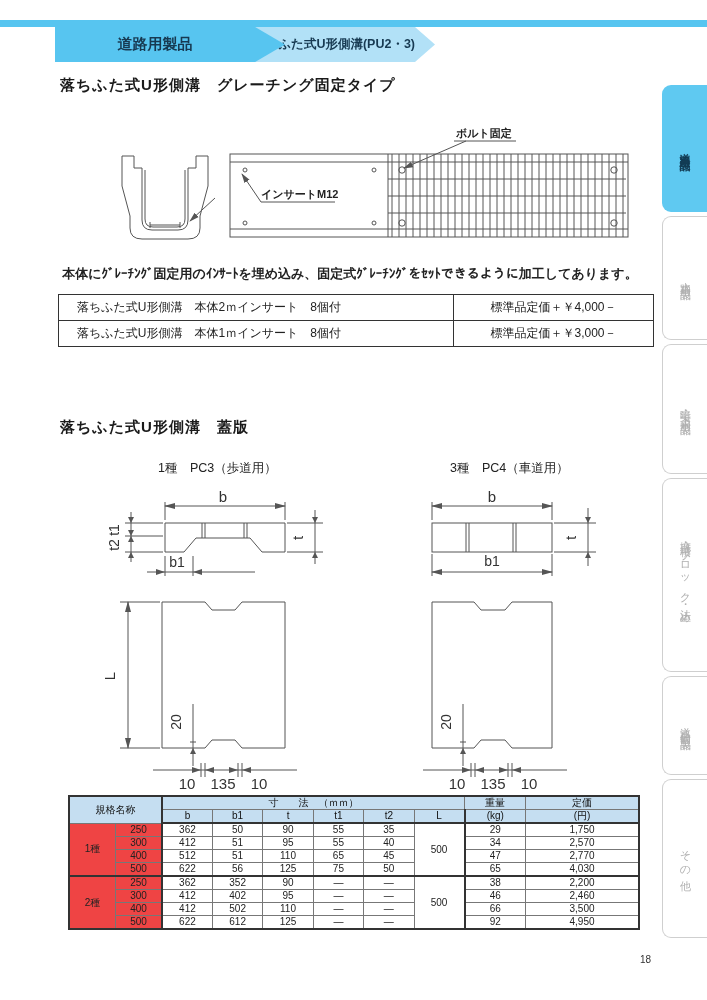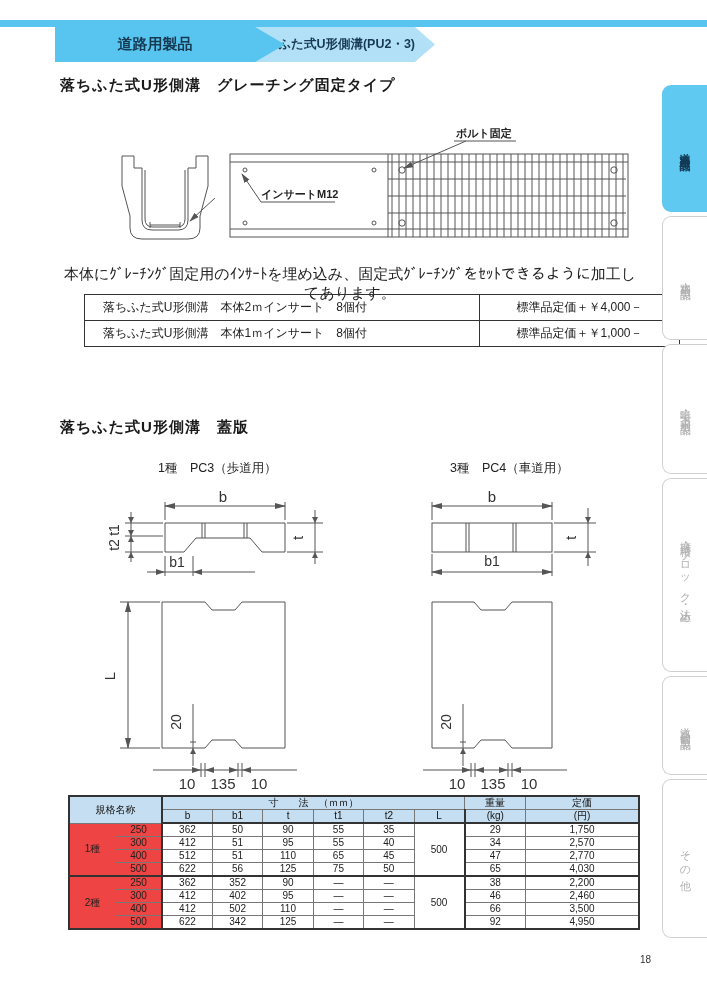--- a/index.html
+++ b/index.html
@@ -12,22 +12,22 @@
      clip-path:polygon(0 0,89% 0,100% 50%,89% 100%,0 100%);}
   .seg-dark{left:55px;width:230px;background:#57c5f0;
      clip-path:polygon(0 0,87% 0,100% 50%,87% 100%,0 100%);}
   .seg-dark span{width:200px;text-align:center;font-size:15px;font-weight:bold;color:#173a52;}
   .seg-light span{width:162px;text-align:center;font-size:12.5px;font-weight:bold;color:#173a52;}
   
   .h1{position:absolute;left:60px;font-size:15px;font-weight:bold;color:#1a1a1a;letter-spacing:1px;}
   #title1{top:76px;} #title2{top:418px;}
   .caption{position:absolute;top:460px;font-size:12.5px;color:#222;}
   
-  #desc{position:absolute;left:60px;top:265px;width:580px;text-align:center;font-size:15px;color:#222;}
-  #priceTable{position:absolute;left:84px;top:294px;width:575px;border-collapse:collapse;table-layout:fixed;}
+  #desc{position:absolute;left:60px;top:265px;width:580px;text-align:center;font-size:13px;color:#222;font-weight:bold;}
+  #priceTable{position:absolute;left:58px;top:294px;width:575px;border-collapse:collapse;table-layout:fixed;}
   #priceTable td{border:1.5px solid #333;height:25px;font-size:12px;padding:0;}
   #priceTable td.item{width:376px;padding-left:18px;}
   #priceTable td.price{width:199px;text-align:center;}
   
   svg{position:absolute;overflow:visible;}
   svg line,svg path.ln,svg rect.ln,svg circle{stroke:#555;stroke-width:1;fill:none;}
   svg path.fillarrow{fill:#555;stroke:none;}
   svg text{fill:#333;font-family:"Liberation Sans","DejaVu Sans",sans-serif;}
   text.dim{font-size:14px;} text.dim-big{font-size:15px;}
   text.note{font-size:11px;font-weight:bold;fill:#222;}
@@ -114,21 +114,21 @@
   <div id="desc">本体にｸﾞﾚｰﾁﾝｸﾞ固定用のｲﾝｻｰﾄを埋め込み、固定式ｸﾞﾚｰﾁﾝｸﾞをｾｯﾄできるように加工してあります。</div>
 
   <table id="priceTable">
     <tbody>
         <tr>
       <td class="item">落ちふた式U形側溝　本体2ｍインサート　8個付</td>
       <td class="price">標準品定価＋￥4,000－</td>
     </tr>
     <tr>
       <td class="item">落ちふた式U形側溝　本体1ｍインサート　8個付</td>
-      <td class="price">標準品定価＋￥1,000－</td>
+      <td class="price">標準品定価＋￥3,000－</td>
     </tr>
   </tbody>
     </table>
 
   <div id="title2" class="h1">落ちふた式U形側溝　蓋版</div>
   <div class="caption" style="left:158px">1種　PC3（歩道用）</div>
   <div class="caption" style="left:450px">3種　PC4（車道用）</div>
 
   <svg style="left:95px;top:478px" width="255" height="115" viewBox="0 0 255 115">
     <defs>
@@ -335,21 +335,21 @@
           <td>502</td>
           <td>110</td>
           <td>―</td>
           <td>―</td>
           <td>66</td>
           <td>3,500</td>
         </tr>
         <tr>
           <td class="cream thickR">500</td>
           <td>622</td>
-          <td>342</td>
+          <td>612</td>
           <td>125</td>
           <td>―</td>
           <td>―</td>
           <td>92</td>
           <td>4,950</td>
         </tr>
       </tbody>
   </table>
 
   <div id="sidebar">

